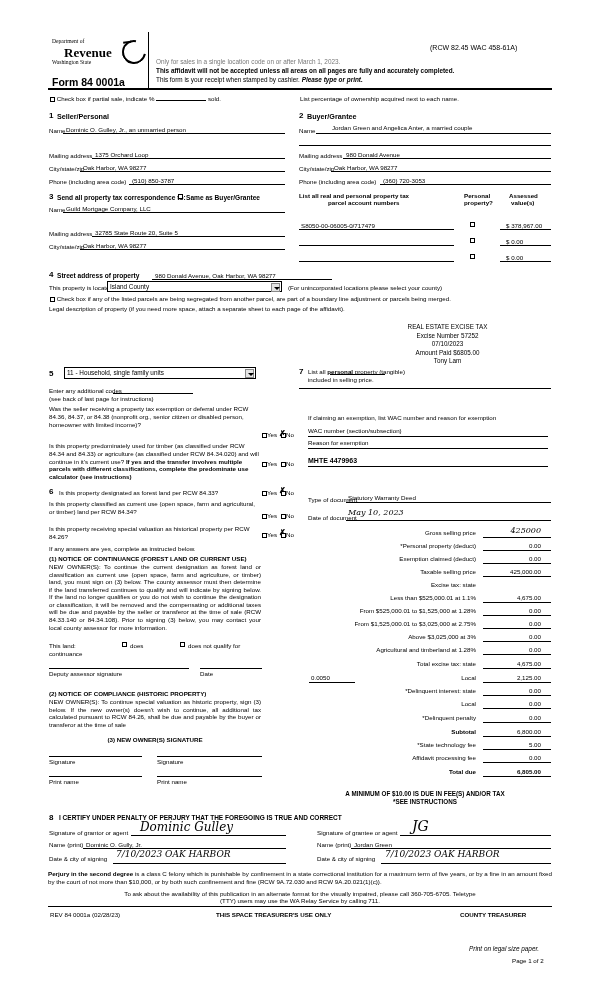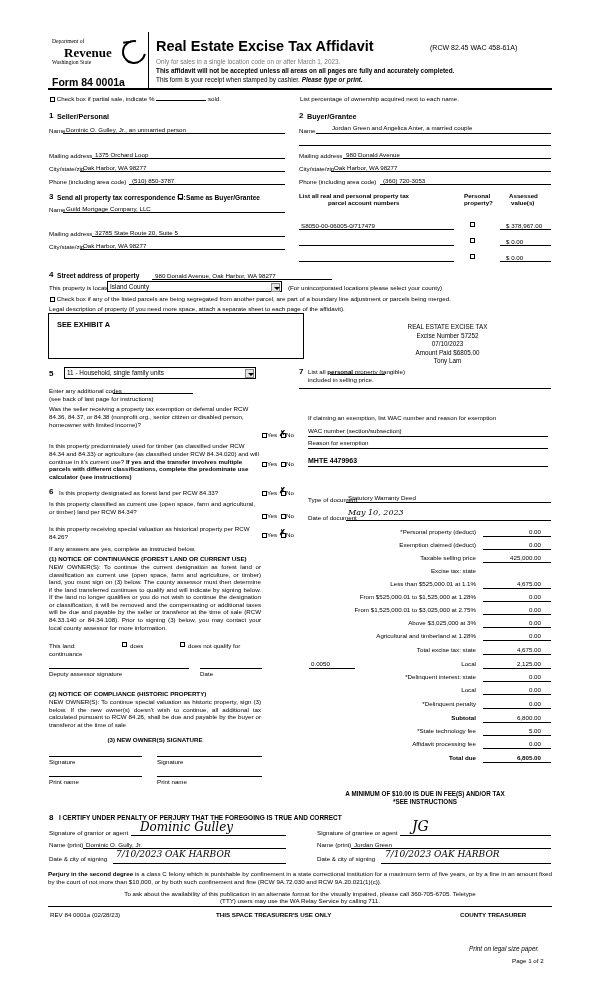--- a/index.html
+++ b/index.html
@@ -112,21 +112,20 @@
 
   <div class="rlogo abs" style="left:52px; top:38px; font-size:5.6px;">Department of</div>
   <div class="rlogo abs bold" style="left:52px; top:45px; font-size:13px;margin-left:12px;">Revenue</div>
   <div class="rlogo abs" style="left:52px; top:59px; font-size:5.6px;">Washington State</div>
   <div class="swirl" style="left:122px; top:40px;"></div>
 
   <div class="abs bold" style="left:52px; top:76px; font-size:10.5px;">Form 84 0001a</div>
 
   <div class="line vline" style="left:148px; top:32px; height:58px;"></div>
 
-  <div class="abs bold" style="left:156px; top:38px; font-size:14.5px;">Real Estate Excise Tax Affidavit</div>
   <div class="abs" style="left:430px; top:44px; font-size:7px;">(RCW 82.45 WAC 458-61A)</div>
   <div class="abs grey" style="left:156px; top:58px; font-size:6.4px;">Only for sales in a single location code on or after March 1, 2023.</div>
   <div class="abs bold" style="left:156px; top:67px; font-size:6.4px;">This affidavit will not be accepted unless all areas on all pages are fully and accurately completed.</div>
   <div class="abs" style="left:156px; top:76px; font-size:6.4px;"><span>This form is your receipt when stamped by cashier. </span><span class="bold ital">Please type or print.</span></div>
 
   <div class="line hline" style="left:48px; top:88px; width:504px; height:1.5px;"></div>
 
   <div class="abs" style="left:50px; top:95px;">
     <span class="cb"></span>
     <span>Check box if partial sale, indicate %</span>
@@ -232,23 +231,20 @@
     <span class="arrow"></span>
   </div>
   <div class="abs" style="left:288px; top:284px;">(For unincorporated locations please select your county)</div>
 
   <div class="abs" style="left:50px; top:295px;">
     <span class="cb"></span>
     <span>Check box if any of the listed parcels are being segregated from another parcel, are part of a boundary line adjustment or parcels being merged.</span>
   </div>
   <div class="abs" style="left:49px; top:305px;">Legal description of property (if you need more space, attach a separate sheet to each page of the affidavit).</div>
 
-  <div class="box" style="left:48px; top:313px; width:256px; height:46px;">
-    <div class="abs bold" style="left:8px; top:6px; font-size:7.4px;">SEE EXHIBIT A</div>
-  </div>
 
   <div class="stamp" style="left:340px; top:323px; width:215px;">
     <div>REAL ESTATE EXCISE TAX</div>
     <div>Excise Number 57252</div>
     <div>07/10/2023</div>
     <div>Amount Paid $6805.00</div>
     <div>Tony Lam</div>
   </div>
 
   <div class="abs num" style="left:49px; top:369px;">5</div>
@@ -343,20 +339,25 @@
 
   <div class="abs" style="left:308px; top:496px;">Type of document</div>
   <div class="abs" style="left:348px; top:494px;">Statutory Warranty Deed</div>
   <div class="line hline" style="left:346px; top:502px; width:205px;"></div>
 
   <div class="abs" style="left:308px; top:514px;">Date of document</div>
   <div class="abs hand" style="left:348px; top:508px; font-size:8px;">May 10, 2023</div>
   <div class="line hline" style="left:346px; top:520px; width:205px;"></div>
 
   <div class="abs" style="left:299px; top:527px; width:252px;">
+    <div style="position:relative; height:14px;">
+      <span class="abs" style="right:75px; top:2px;">Gross selling price</span>
+      <span class="abs hand" style="right:10px; top:-1px; font-size:8px;">425000</span>
+      <span class="line hline" style="left:184px; top:10px; width:68px;"></span>
+    </div>
     <div style="position:relative; height:13px;">
       <span class="abs" style="right:75px; top:1px;">*Personal property (deduct)</span>
       <span class="abs right" style="right:10px; top:1px; width:50px;">0.00</span>
       <span class="line hline" style="left:184px; top:9px; width:68px;"></span>
     </div>
     <div style="position:relative; height:13px;">
       <span class="abs" style="right:75px; top:1px;">Exemption claimed (deduct)</span>
       <span class="abs right" style="right:10px; top:1px; width:50px;">0.00</span>
       <span class="line hline" style="left:184px; top:9px; width:68px;"></span>
     </div>

